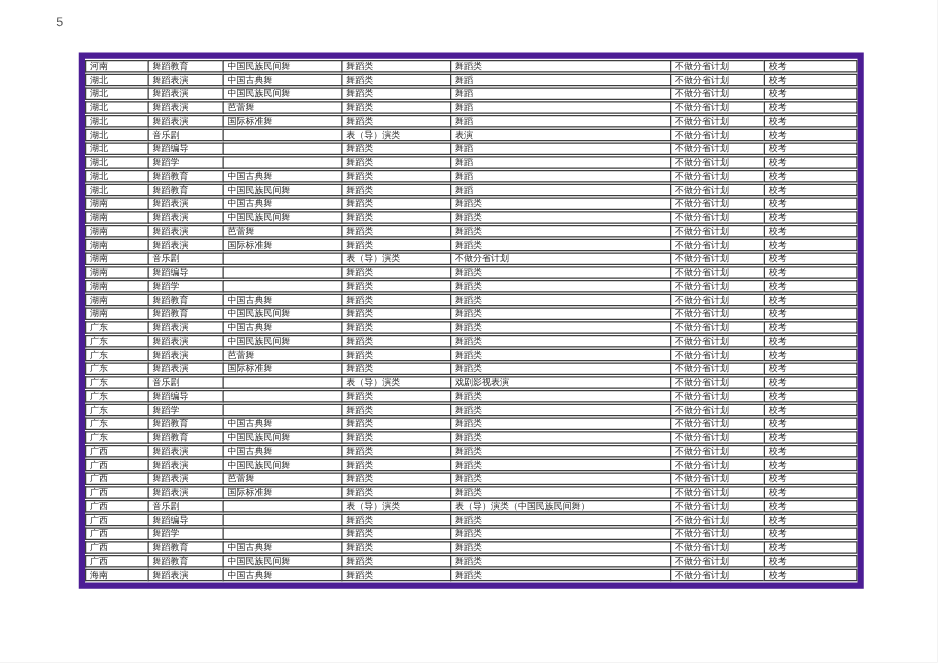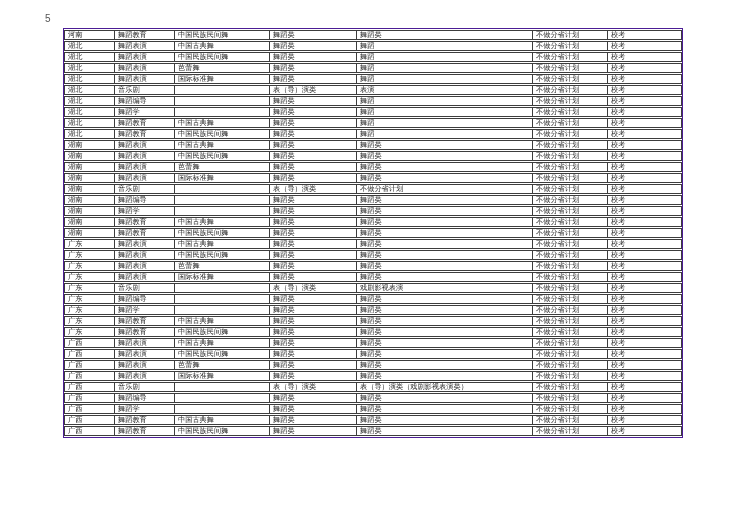--- a/index.html
+++ b/index.html
@@ -14,26 +14,26 @@
   .pagenum {
     position: absolute;
     left: 45px;
     top: 13px;
     font-size: 10px;
     color: #555555;
   }
   table.grid {
     position: absolute;
     left: 63px;
-    top: 28px;
+    top: 42px;
     width: 618px;
     table-layout: fixed;
     border-collapse: separate;
     border-spacing: 0 1px;
-    border: 1px solid #4c1d95;
+    border: 5px solid #4c1d95;
   }
   table.grid td {
     border: 1px solid #3d3d3d;
     border-right: none;
     height: 8px;
     padding: 0 1px 0 3px;
     font-size: 7.2px;
     line-height: 8px;
     color: #262626;
     white-space: nowrap;
@@ -348,21 +348,21 @@
           <td>舞蹈类</td>
           <td>舞蹈类</td>
           <td>不做分省计划</td>
           <td>校考</td>
         </tr>
         <tr>
           <td>广西</td>
           <td>音乐剧</td>
           <td></td>
           <td>表（导）演类</td>
-          <td>表（导）演类（戏剧影视表演类）</td>
+          <td>表（导）演类（中国民族民间舞）</td>
           <td>不做分省计划</td>
           <td>校考</td>
         </tr>
         <tr>
           <td>广西</td>
           <td>舞蹈编导</td>
           <td></td>
           <td>舞蹈类</td>
           <td>舞蹈类</td>
           <td>不做分省计划</td>
@@ -383,20 +383,29 @@
           <td>中国古典舞</td>
           <td>舞蹈类</td>
           <td>舞蹈类</td>
           <td>不做分省计划</td>
           <td>校考</td>
         </tr>
         <tr>
           <td>广西</td>
           <td>舞蹈教育</td>
           <td>中国民族民间舞</td>
+          <td>舞蹈类</td>
+          <td>舞蹈类</td>
+          <td>不做分省计划</td>
+          <td>校考</td>
+        </tr>
+        <tr>
+          <td>海南</td>
+          <td>舞蹈表演</td>
+          <td>中国古典舞</td>
           <td>舞蹈类</td>
           <td>舞蹈类</td>
           <td>不做分省计划</td>
           <td>校考</td>
         </tr>
       </tbody>
   </table>
 </div>
 
 </body></html>

